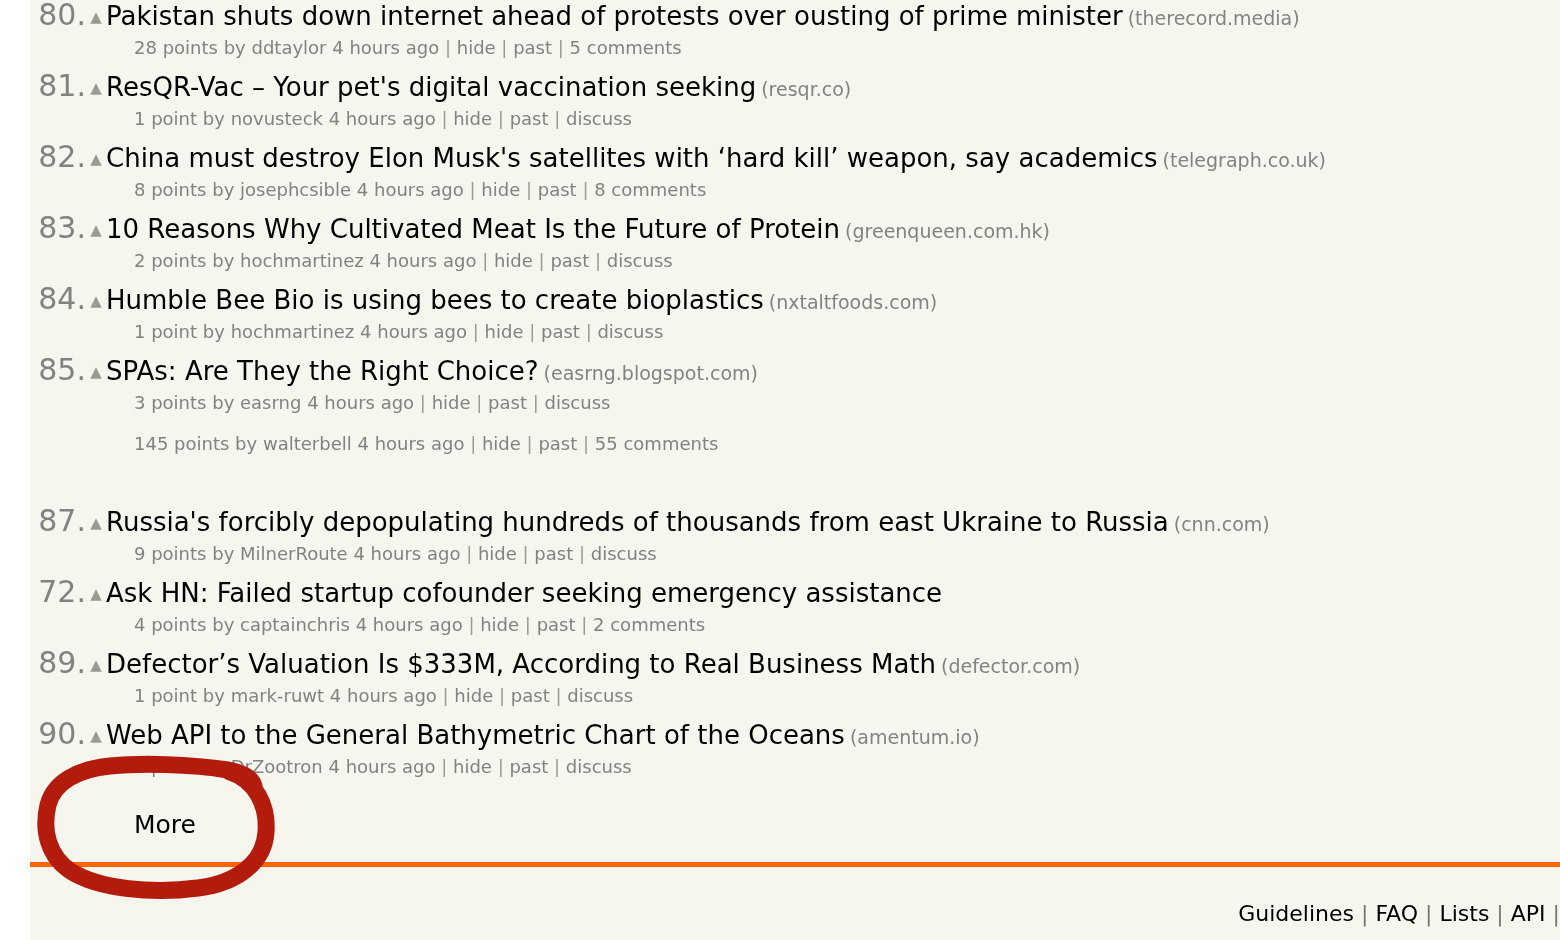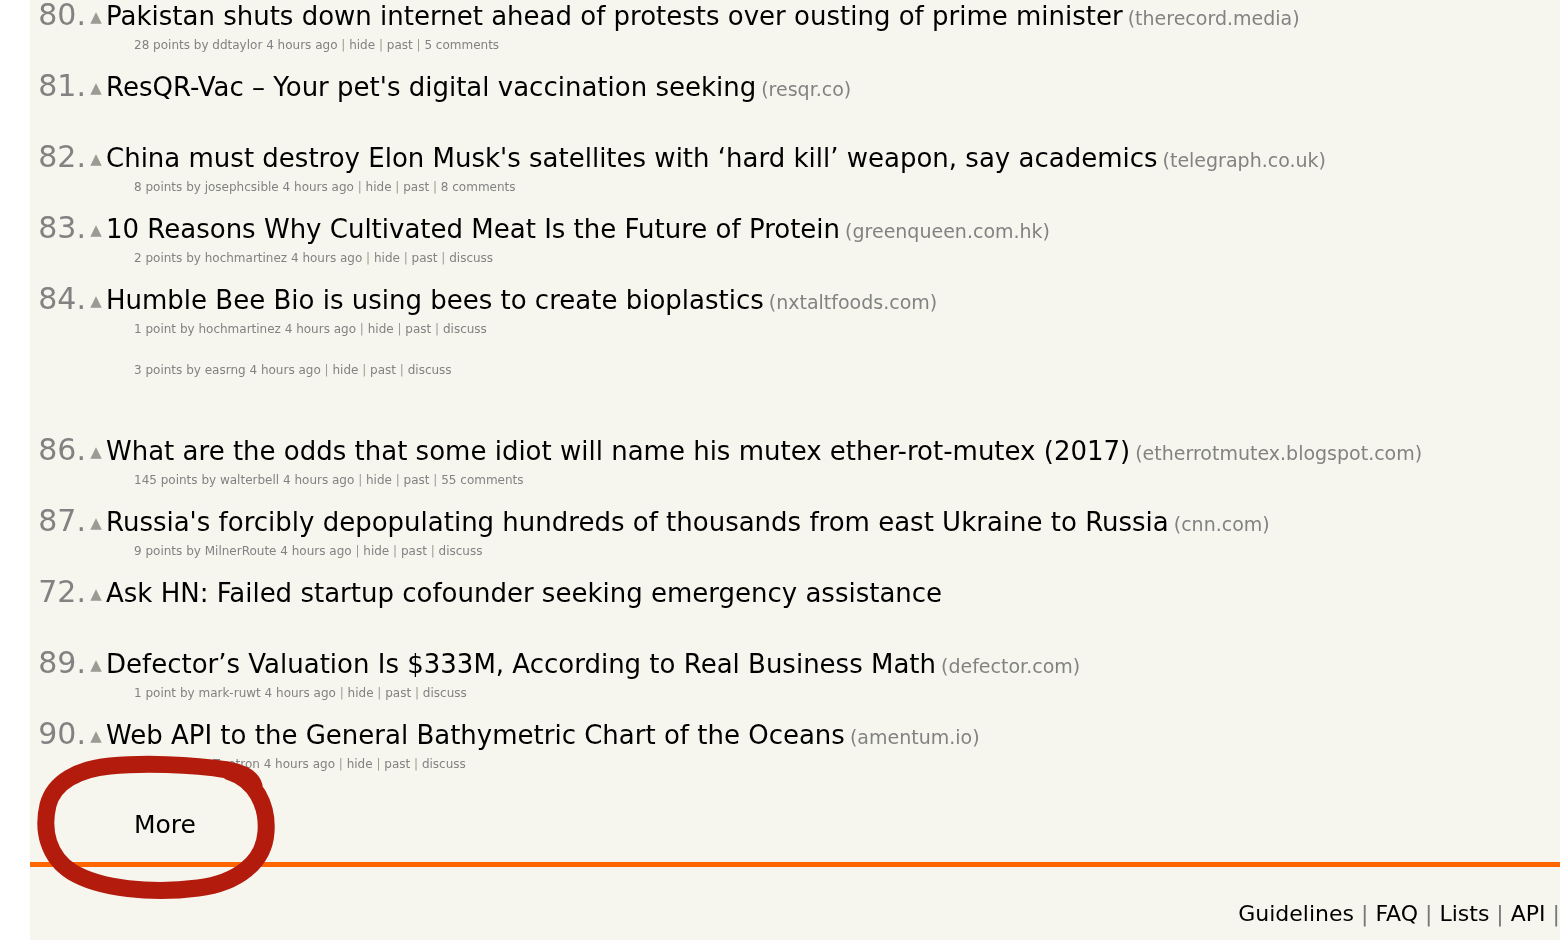--- a/index.html
+++ b/index.html
@@ -74,21 +74,21 @@
     vertical-align: baseline;
   }
   .sitebit {
     color: #828282;
     font-size: 19px;
     vertical-align: baseline;
     margin-left: 5px;
   }
   .subline {
     color: #828282;
-    font-size: 12px;
+    font-size: 18px;
     padding-left: 104px;
     margin-top: 9px;
     white-space: nowrap;
     line-height: 1;
   }
   .subline a {
     color: #828282;
     text-decoration: none;
   }
   .sep { color: #9b9b93; }
@@ -155,46 +155,48 @@
 <div id="page">
   <div id="content-area">
 
     <div id="story-list">
         <div class="story-row">
           <div class="story-line"><span class="rank">80.</span><span class="upvote">▲</span><a class="title-link" href="#">Pakistan shuts down internet ahead of protests over ousting of prime minister</a><span class="sitebit">(therecord.media)</span></div>
           <div class="subline"><span>28 points</span> <span>by</span> <a href="#">ddtaylor</a> <a href="#">4 hours ago</a><span class="sep"> | </span><a href="#">hide</a><span class="sep"> | </span><a href="#">past</a><span class="sep"> | </span><a href="#">5 comments</a></div>
         </div>
         <div class="story-row">
           <div class="story-line"><span class="rank">81.</span><span class="upvote">▲</span><a class="title-link" href="#">ResQR-Vac – Your pet's digital vaccination seeking</a><span class="sitebit">(resqr.co)</span></div>
+          <div class="subline"><span>1 point</span> <span>by</span> <a href="#">novusteck</a> <a href="#">4 hours ago</a><span class="sep"> | </span><a href="#">hide</a><span class="sep"> | </span><a href="#">past</a><span class="sep"> | </span><a href="#">discuss</a></div>
         </div>
         <div class="story-row">
           <div class="story-line"><span class="rank">82.</span><span class="upvote">▲</span><a class="title-link" href="#">China must destroy Elon Musk's satellites with ‘hard kill’ weapon, say academics</a><span class="sitebit">(telegraph.co.uk)</span></div>
           <div class="subline"><span>8 points</span> <span>by</span> <a href="#">josephcsible</a> <a href="#">4 hours ago</a><span class="sep"> | </span><a href="#">hide</a><span class="sep"> | </span><a href="#">past</a><span class="sep"> | </span><a href="#">8 comments</a></div>
         </div>
         <div class="story-row">
           <div class="story-line"><span class="rank">83.</span><span class="upvote">▲</span><a class="title-link" href="#">10 Reasons Why Cultivated Meat Is the Future of Protein</a><span class="sitebit">(greenqueen.com.hk)</span></div>
           <div class="subline"><span>2 points</span> <span>by</span> <a href="#">hochmartinez</a> <a href="#">4 hours ago</a><span class="sep"> | </span><a href="#">hide</a><span class="sep"> | </span><a href="#">past</a><span class="sep"> | </span><a href="#">discuss</a></div>
         </div>
         <div class="story-row">
           <div class="story-line"><span class="rank">84.</span><span class="upvote">▲</span><a class="title-link" href="#">Humble Bee Bio is using bees to create bioplastics</a><span class="sitebit">(nxtaltfoods.com)</span></div>
           <div class="subline"><span>1 point</span> <span>by</span> <a href="#">hochmartinez</a> <a href="#">4 hours ago</a><span class="sep"> | </span><a href="#">hide</a><span class="sep"> | </span><a href="#">past</a><span class="sep"> | </span><a href="#">discuss</a></div>
         </div>
         <div class="story-row">
+          <div class="story-line"><span class="rank">85.</span><span class="upvote">▲</span><a class="title-link" href="#">SPAs: Are They the Right Choice?</a><span class="sitebit">(easrng.blogspot.com)</span></div>
           <div class="subline"><span>3 points</span> <span>by</span> <a href="#">easrng</a> <a href="#">4 hours ago</a><span class="sep"> | </span><a href="#">hide</a><span class="sep"> | </span><a href="#">past</a><span class="sep"> | </span><a href="#">discuss</a></div>
         </div>
         <div class="story-row">
-          <div class="story-line"><span class="rank">86.</span><span class="upvote">▲</span><a class="title-link" href="#">What are the odds that some idiot will name his mutex ether-rot-mutex (2017)</a><span class="sitebit">(etherrotmutex.blogspot.com)</span></div>
           <div class="subline"><span>145 points</span> <span>by</span> <a href="#">walterbell</a> <a href="#">4 hours ago</a><span class="sep"> | </span><a href="#">hide</a><span class="sep"> | </span><a href="#">past</a><span class="sep"> | </span><a href="#">55 comments</a></div>
         </div>
         <div class="story-row">
           <div class="story-line"><span class="rank">87.</span><span class="upvote">▲</span><a class="title-link" href="#">Russia's forcibly depopulating hundreds of thousands from east Ukraine to Russia</a><span class="sitebit">(cnn.com)</span></div>
           <div class="subline"><span>9 points</span> <span>by</span> <a href="#">MilnerRoute</a> <a href="#">4 hours ago</a><span class="sep"> | </span><a href="#">hide</a><span class="sep"> | </span><a href="#">past</a><span class="sep"> | </span><a href="#">discuss</a></div>
         </div>
         <div class="story-row">
           <div class="story-line"><span class="rank">72.</span><span class="upvote">▲</span><a class="title-link" href="#">Ask HN: Failed startup cofounder seeking emergency assistance</a></div>
+          <div class="subline"><span>4 points</span> <span>by</span> <a href="#">captainchris</a> <a href="#">4 hours ago</a><span class="sep"> | </span><a href="#">hide</a><span class="sep"> | </span><a href="#">past</a><span class="sep"> | </span><a href="#">2 comments</a></div>
         </div>
         <div class="story-row">
           <div class="story-line"><span class="rank">89.</span><span class="upvote">▲</span><a class="title-link" href="#">Defector’s Valuation Is $333M, According to Real Business Math</a><span class="sitebit">(defector.com)</span></div>
           <div class="subline"><span>1 point</span> <span>by</span> <a href="#">mark-ruwt</a> <a href="#">4 hours ago</a><span class="sep"> | </span><a href="#">hide</a><span class="sep"> | </span><a href="#">past</a><span class="sep"> | </span><a href="#">discuss</a></div>
         </div>
         <div class="story-row">
           <div class="story-line"><span class="rank">90.</span><span class="upvote">▲</span><a class="title-link" href="#">Web API to the General Bathymetric Chart of the Oceans</a><span class="sitebit">(amentum.io)</span></div>
           <div class="subline"><span>1 point</span> <span>by</span> <a href="#">DrZootron</a> <a href="#">4 hours ago</a><span class="sep"> | </span><a href="#">hide</a><span class="sep"> | </span><a href="#">past</a><span class="sep"> | </span><a href="#">discuss</a></div>
         </div>
       </div>

